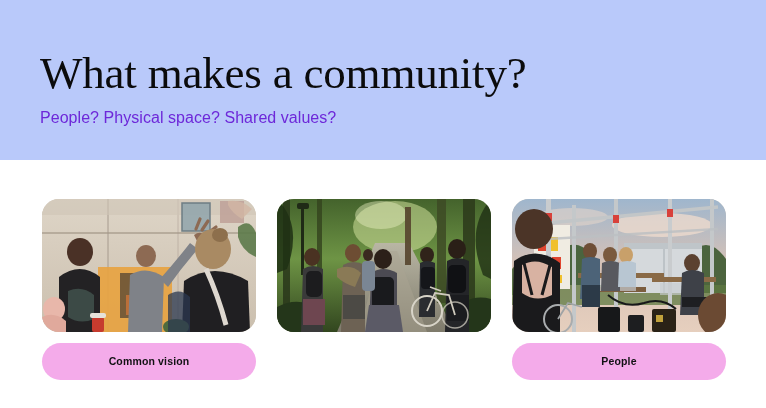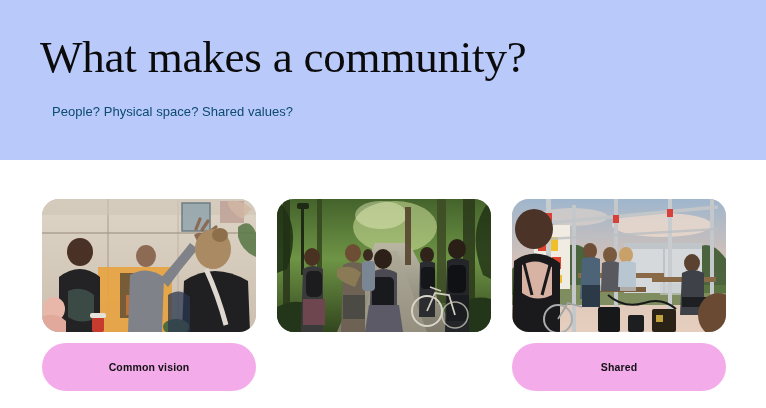--- a/index.html
+++ b/index.html
@@ -14,42 +14,42 @@
     background: #ffffff;
     font-family: "Liberation Sans", sans-serif;
     overflow: hidden;
   }
 
   
   .hero {
     width: 766px;
     height: 160px;
     background: #b9c9fa;
-    padding: 0 40px;
+    padding: 16px 40px;
     position: relative;
   }
   .hero-title {
     margin: 0;
     padding-top: 33px;
     font-family: "Liberation Serif", "DejaVu Serif", serif;
     font-weight: 400;
     font-size: 45px;
     line-height: 1.08;
     color: #0b0b0c;
     letter-spacing: -0.2px;
     white-space: nowrap;
   }
   .hero-subtitle {
-    margin: 12px;
+    margin: 0;
     padding-top: 10px;
     font-family: "Liberation Sans", sans-serif;
-    font-size: 13px;
+    font-size: 16px;
     font-weight: 400;
     line-height: 1.2;
-    color: #0c4a6e;
+    color: #6d28d9;
     letter-spacing: 0.05px;
     white-space: nowrap;
   }
 
   
   .cards {
     display: flex;
     gap: 21px;
     padding: 39px 40px 0 42px;
     align-items: flex-start;
@@ -66,21 +66,21 @@
     border-radius: 17px;
     overflow: hidden;
     position: relative;
     background: #cdc6bb;
   }
   .card-thumb svg { display: block; width: 100%; height: 100%; }
 
   .card-button {
     margin-top: 11px;
     width: 214px;
-    height: 48px;
+    height: 37px;
     border: none;
     border-radius: 999px;
     background: #f4abea;
     color: #111113;
     font-family: "Liberation Sans", sans-serif;
     font-size: 10.5px;
     font-weight: 700;
     letter-spacing: 0.15px;
     text-align: center;
     line-height: 35px;
@@ -299,16 +299,16 @@
         <path d="M46 120 L56 104 L70 108" fill="none" stroke="#9fa3a5" stroke-width="1.8"></path>
 
         <rect x="86" y="108" width="22" height="25" rx="2" fill="#17181a"></rect>
         <rect x="116" y="116" width="16" height="17" rx="2" fill="#1d1e20"></rect>
         <rect x="140" y="110" width="24" height="23" rx="2" fill="#2a2216"></rect>
         <rect x="144" y="116" width="7" height="7" fill="#c2a23c"></rect>
 
         <path d="M96 96 Q112 110 132 104 Q150 98 164 110" fill="none" stroke="#17181a" stroke-width="2"></path>
       </svg>
     </div>
-    <button class="card-button">Shared</button>
+    <button class="card-button">People</button>
   </section>
 
 </main>
 
 </body></html>

